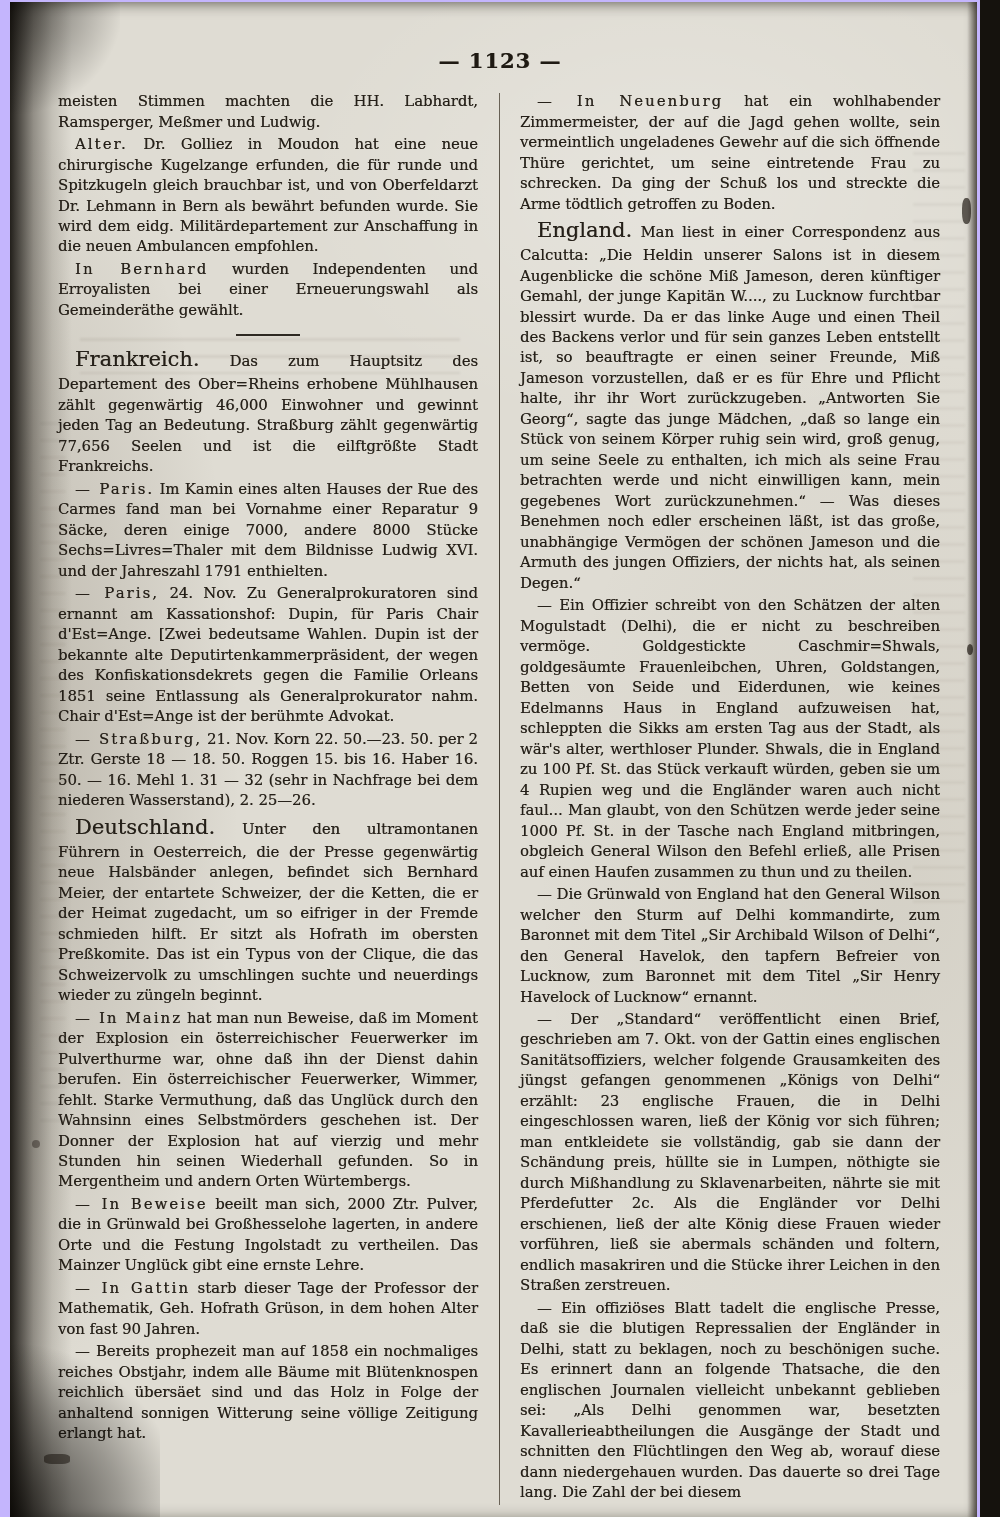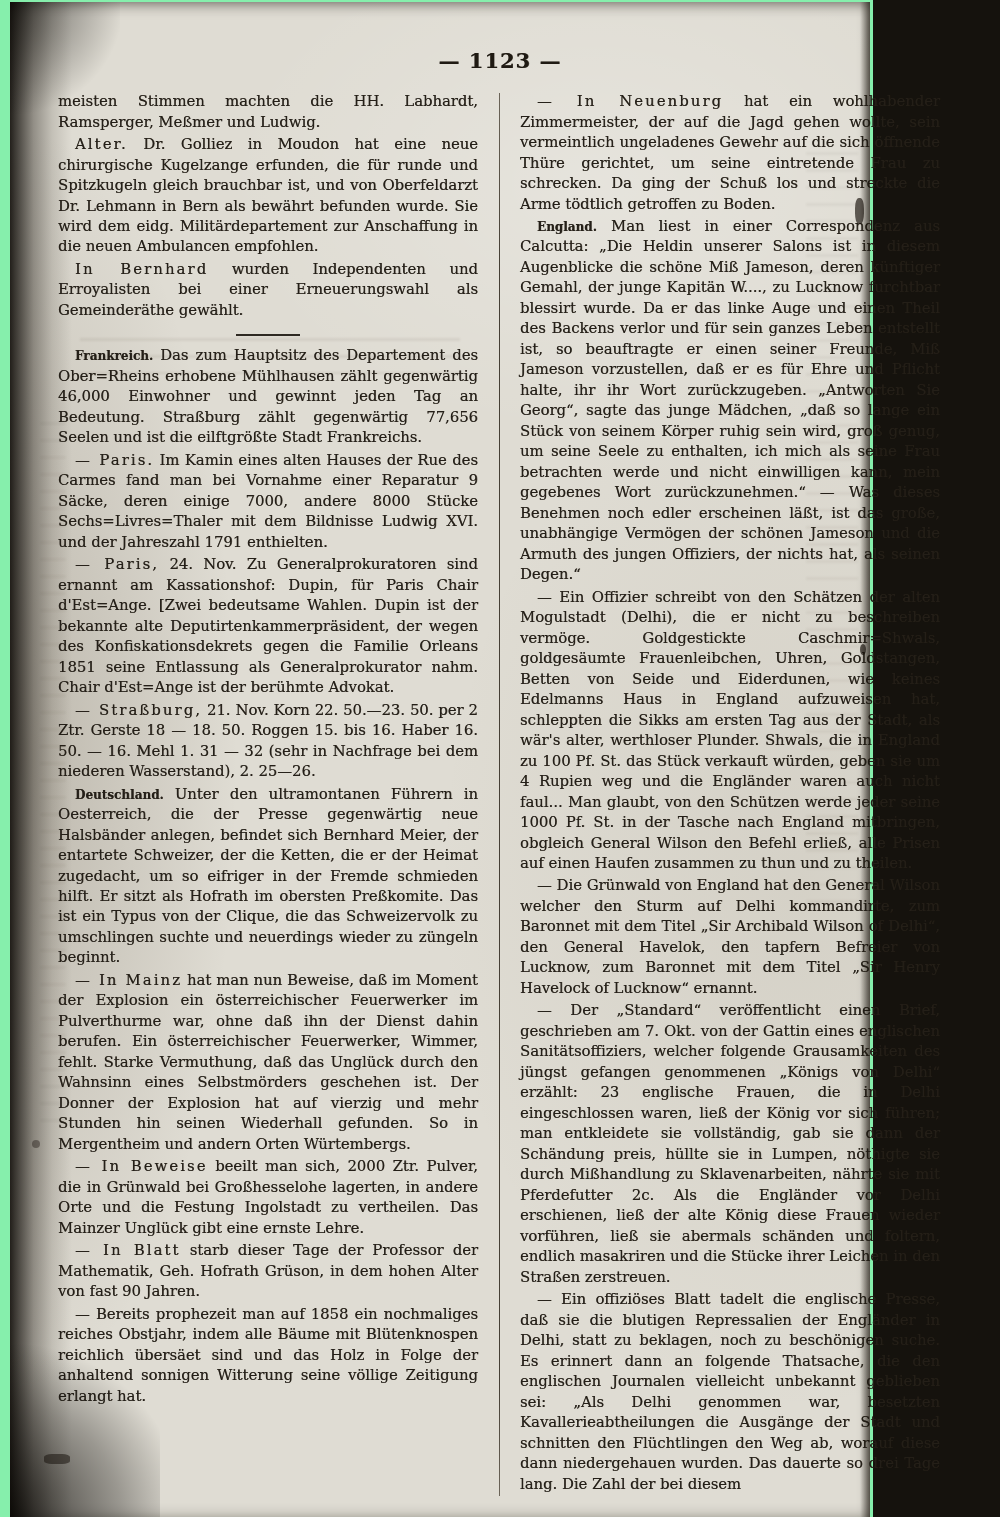--- a/index.html
+++ b/index.html
@@ -1,21 +1,21 @@
 <!DOCTYPE html>
 <html lang="de"><head>
 <meta charset="utf-8">
 <style>
   html, body { margin: 0; padding: 0; }
   body {
     width: 1000px; height: 1517px; overflow: hidden;
     background: #15120d;
     font-family: "DejaVu Serif", "Liberation Serif", serif;
   }
-  .scan { position: relative; width: 873px; height: 1517px; background: #86efac; }
+  .scan { position: relative; width: 980px; height: 1517px; background: #c4b5fd; }
 
   .paper {
     position: absolute; left: 10px; top: 2px; right: 3px; bottom: 0;
     background:
       radial-gradient(ellipse 620px 420px at 68% 12%, rgba(255,255,255,0.22), transparent 60%),
       radial-gradient(ellipse 520px 760px at 92% 58%, rgba(120,110,88,0.10), transparent 70%),
       radial-gradient(ellipse 300px 900px at 2% 50%, rgba(70,58,40,0.22), transparent 70%),
       #dfdcd3;
     box-shadow:
       inset 0 10px 14px -8px rgba(20,15,8,.55),
@@ -67,21 +67,21 @@
 
   .columns { display: flex; align-items: stretch; }
   .col { width: 420px; }
   .divider {
     width: 1px; margin: 2px 20px 0 21px; align-self: stretch;
     background: linear-gradient(to bottom, #6b6458, #453f35 12%, #453f35 92%, #6b6458);
   }
 
   .para { text-align: justify; text-indent: 17px; margin: 0 0 2px 0; hyphens: auto; }
   .para.no-indent { text-indent: 0; }
-  .lead-bold  { font-weight: bold; font-size: 12px; }
+  .lead-bold  { font-weight: normal; font-size: 21px; }
   .lead-spaced { letter-spacing: 2.1px; }
 
   .center-heading {
     text-align: center; letter-spacing: 4.5px; font-size: 16px;
     margin: 14px 0 9px 0; color: #1f1a13;
   }
   .section-separator {
     width: 64px; border: 0; border-top: 2px solid #2e2922;
     margin: 14px auto 9px auto;
   }
@@ -104,21 +104,21 @@
             <p class="para"><span class="lead-spaced">Alter.</span> Dr. Golliez in Moudon hat eine neue chirurgische Kugelzange erfunden, die für runde und Spitzkugeln gleich brauchbar ist, und von Oberfeldarzt Dr. Lehmann in Bern als bewährt befunden wurde. Sie wird dem eidg. Militärdepartement zur Anschaffung in die neuen Ambulancen empfohlen.</p>
             <p class="para"><span class="lead-spaced">In Bernhard</span> wurden Independenten und Erroyalisten bei einer Erneuerungswahl als Gemeinderäthe gewählt.</p>
             <div class="section-separator"></div>
             <p class="para"><span class="lead-bold">Frankreich.</span> Das zum Hauptsitz des Departement des Ober=Rheins erhobene Mühlhausen zählt gegenwärtig 46,000 Einwohner und gewinnt jeden Tag an Bedeutung. Straßburg zählt gegenwärtig 77,656 Seelen und ist die eilftgrößte Stadt Frankreichs.</p>
             <p class="para"><span class="lead-spaced">— Paris.</span> Im Kamin eines alten Hauses der Rue des Carmes fand man bei Vornahme einer Reparatur 9 Säcke, deren einige 7000, andere 8000 Stücke Sechs=Livres=Thaler mit dem Bildnisse Ludwig XVI. und der Jahreszahl 1791 enthielten.</p>
             <p class="para"><span class="lead-spaced">— Paris,</span> 24. Nov. Zu Generalprokuratoren sind ernannt am Kassationshof: Dupin, für Paris Chair d'Est=Ange. [Zwei bedeutsame Wahlen. Dupin ist der bekannte alte Deputirtenkammerpräsident, der wegen des Konfiskationsdekrets gegen die Familie Orleans 1851 seine Entlassung als Generalprokurator nahm. Chair d'Est=Ange ist der berühmte Advokat.</p>
             <p class="para"><span class="lead-spaced">— Straßburg,</span> 21. Nov. Korn 22. 50.—23. 50. per 2 Ztr. Gerste 18 — 18. 50. Roggen 15. bis 16. Haber 16. 50. — 16. Mehl 1. 31 — 32 (sehr in Nachfrage bei dem niederen Wasserstand), 2. 25—26.</p>
             <p class="para"><span class="lead-bold">Deutschland.</span> Unter den ultramontanen Führern in Oesterreich, die der Presse gegenwärtig neue Halsbänder anlegen, befindet sich Bernhard Meier, der entartete Schweizer, der die Ketten, die er der Heimat zugedacht, um so eifriger in der Fremde schmieden hilft. Er sitzt als Hofrath im obersten Preßkomite. Das ist ein Typus von der Clique, die das Schweizervolk zu umschlingen suchte und neuerdings wieder zu züngeln beginnt.</p>
             <p class="para"><span class="lead-spaced">— In Mainz</span> hat man nun Beweise, daß im Moment der Explosion ein österreichischer Feuerwerker im Pulverthurme war, ohne daß ihn der Dienst dahin berufen. Ein österreichischer Feuerwerker, Wimmer, fehlt. Starke Vermuthung, daß das Unglück durch den Wahnsinn eines Selbstmörders geschehen ist. Der Donner der Explosion hat auf vierzig und mehr Stunden hin seinen Wiederhall gefunden. So in Mergentheim und andern Orten Würtembergs.</p>
             <p class="para"><span class="lead-spaced">— In Beweise</span> beeilt man sich, 2000 Ztr. Pulver, die in Grünwald bei Großhesselohe lagerten, in andere Orte und die Festung Ingolstadt zu vertheilen. Das Mainzer Unglück gibt eine ernste Lehre.</p>
-            <p class="para"><span class="lead-spaced">— In Blatt</span> starb dieser Tage der Professor der Mathematik, Geh. Hofrath Grüson, in dem hohen Alter von fast 90 Jahren.</p>
+            <p class="para"><span class="lead-spaced">— In Gattin</span> starb dieser Tage der Professor der Mathematik, Geh. Hofrath Grüson, in dem hohen Alter von fast 90 Jahren.</p>
             <p class="para">— Bereits prophezeit man auf 1858 ein nochmaliges reiches Obstjahr, indem alle Bäume mit Blütenknospen reichlich übersäet sind und das Holz in Folge der anhaltend sonnigen Witterung seine völlige Zeitigung erlangt hat.</p>
           </div>
         <div class="divider"></div>
         <div class="col" id="col-right">
             <p class="para"><span class="lead-spaced">— In Neuenburg</span> hat ein wohlhabender Zimmermeister, der auf die Jagd gehen wollte, sein vermeintlich ungeladenes Gewehr auf die sich öffnende Thüre gerichtet, um seine eintretende Frau zu schrecken. Da ging der Schuß los und streckte die Arme tödtlich getroffen zu Boden.</p>
             <p class="para"><span class="lead-bold">England.</span> Man liest in einer Correspondenz aus Calcutta: „Die Heldin unserer Salons ist in diesem Augenblicke die schöne Miß Jameson, deren künftiger Gemahl, der junge Kapitän W...., zu Lucknow furchtbar blessirt wurde. Da er das linke Auge und einen Theil des Backens verlor und für sein ganzes Leben entstellt ist, so beauftragte er einen seiner Freunde, Miß Jameson vorzustellen, daß er es für Ehre und Pflicht halte, ihr ihr Wort zurückzugeben. „Antworten Sie Georg“, sagte das junge Mädchen, „daß so lange ein Stück von seinem Körper ruhig sein wird, groß genug, um seine Seele zu enthalten, ich mich als seine Frau betrachten werde und nicht einwilligen kann, mein gegebenes Wort zurückzunehmen.“ — Was dieses Benehmen noch edler erscheinen läßt, ist das große, unabhängige Vermögen der schönen Jameson und die Armuth des jungen Offiziers, der nichts hat, als seinen Degen.“</p>
             <p class="para">— Ein Offizier schreibt von den Schätzen der alten Mogulstadt (Delhi), die er nicht zu beschreiben vermöge. Goldgestickte Caschmir=Shwals, goldgesäumte Frauenleibchen, Uhren, Goldstangen, Betten von Seide und Eiderdunen, wie keines Edelmanns Haus in England aufzuweisen hat, schleppten die Sikks am ersten Tag aus der Stadt, als wär's alter, werthloser Plunder. Shwals, die in England zu 100 Pf. St. das Stück verkauft würden, geben sie um 4 Rupien weg und die Engländer waren auch nicht faul... Man glaubt, von den Schützen werde jeder seine 1000 Pf. St. in der Tasche nach England mitbringen, obgleich General Wilson den Befehl erließ, alle Prisen auf einen Haufen zusammen zu thun und zu theilen.</p>
             <p class="para">— Die Grünwald von England hat den General Wilson welcher den Sturm auf Delhi kommandirte, zum Baronnet mit dem Titel „Sir Archibald Wilson of Delhi“, den General Havelok, den tapfern Befreier von Lucknow, zum Baronnet mit dem Titel „Sir Henry Havelock of Lucknow“ ernannt.</p>
             <p class="para">— Der „Standard“ veröffentlicht einen Brief, geschrieben am 7. Okt. von der Gattin eines englischen Sanitätsoffiziers, welcher folgende Grausamkeiten des jüngst gefangen genommenen „Königs von Delhi“ erzählt: 23 englische Frauen, die in Delhi eingeschlossen waren, ließ der König vor sich führen; man entkleidete sie vollständig, gab sie dann der Schändung preis, hüllte sie in Lumpen, nöthigte sie durch Mißhandlung zu Sklavenarbeiten, nährte sie mit Pferdefutter 2c. Als die Engländer vor Delhi erschienen, ließ der alte König diese Frauen wieder vorführen, ließ sie abermals schänden und foltern, endlich masakriren und die Stücke ihrer Leichen in den Straßen zerstreuen.</p>
             <p class="para">— Ein offiziöses Blatt tadelt die englische Presse, daß sie die blutigen Repressalien der Engländer in Delhi, statt zu beklagen, noch zu beschönigen suche. Es erinnert dann an folgende Thatsache, die den englischen Journalen vielleicht unbekannt geblieben sei: „Als Delhi genommen war, besetzten Kavallerieabtheilungen die Ausgänge der Stadt und schnitten den Flüchtlingen den Weg ab, worauf diese dann niedergehauen wurden. Das dauerte so drei Tage lang. Die Zahl der bei diesem</p>

